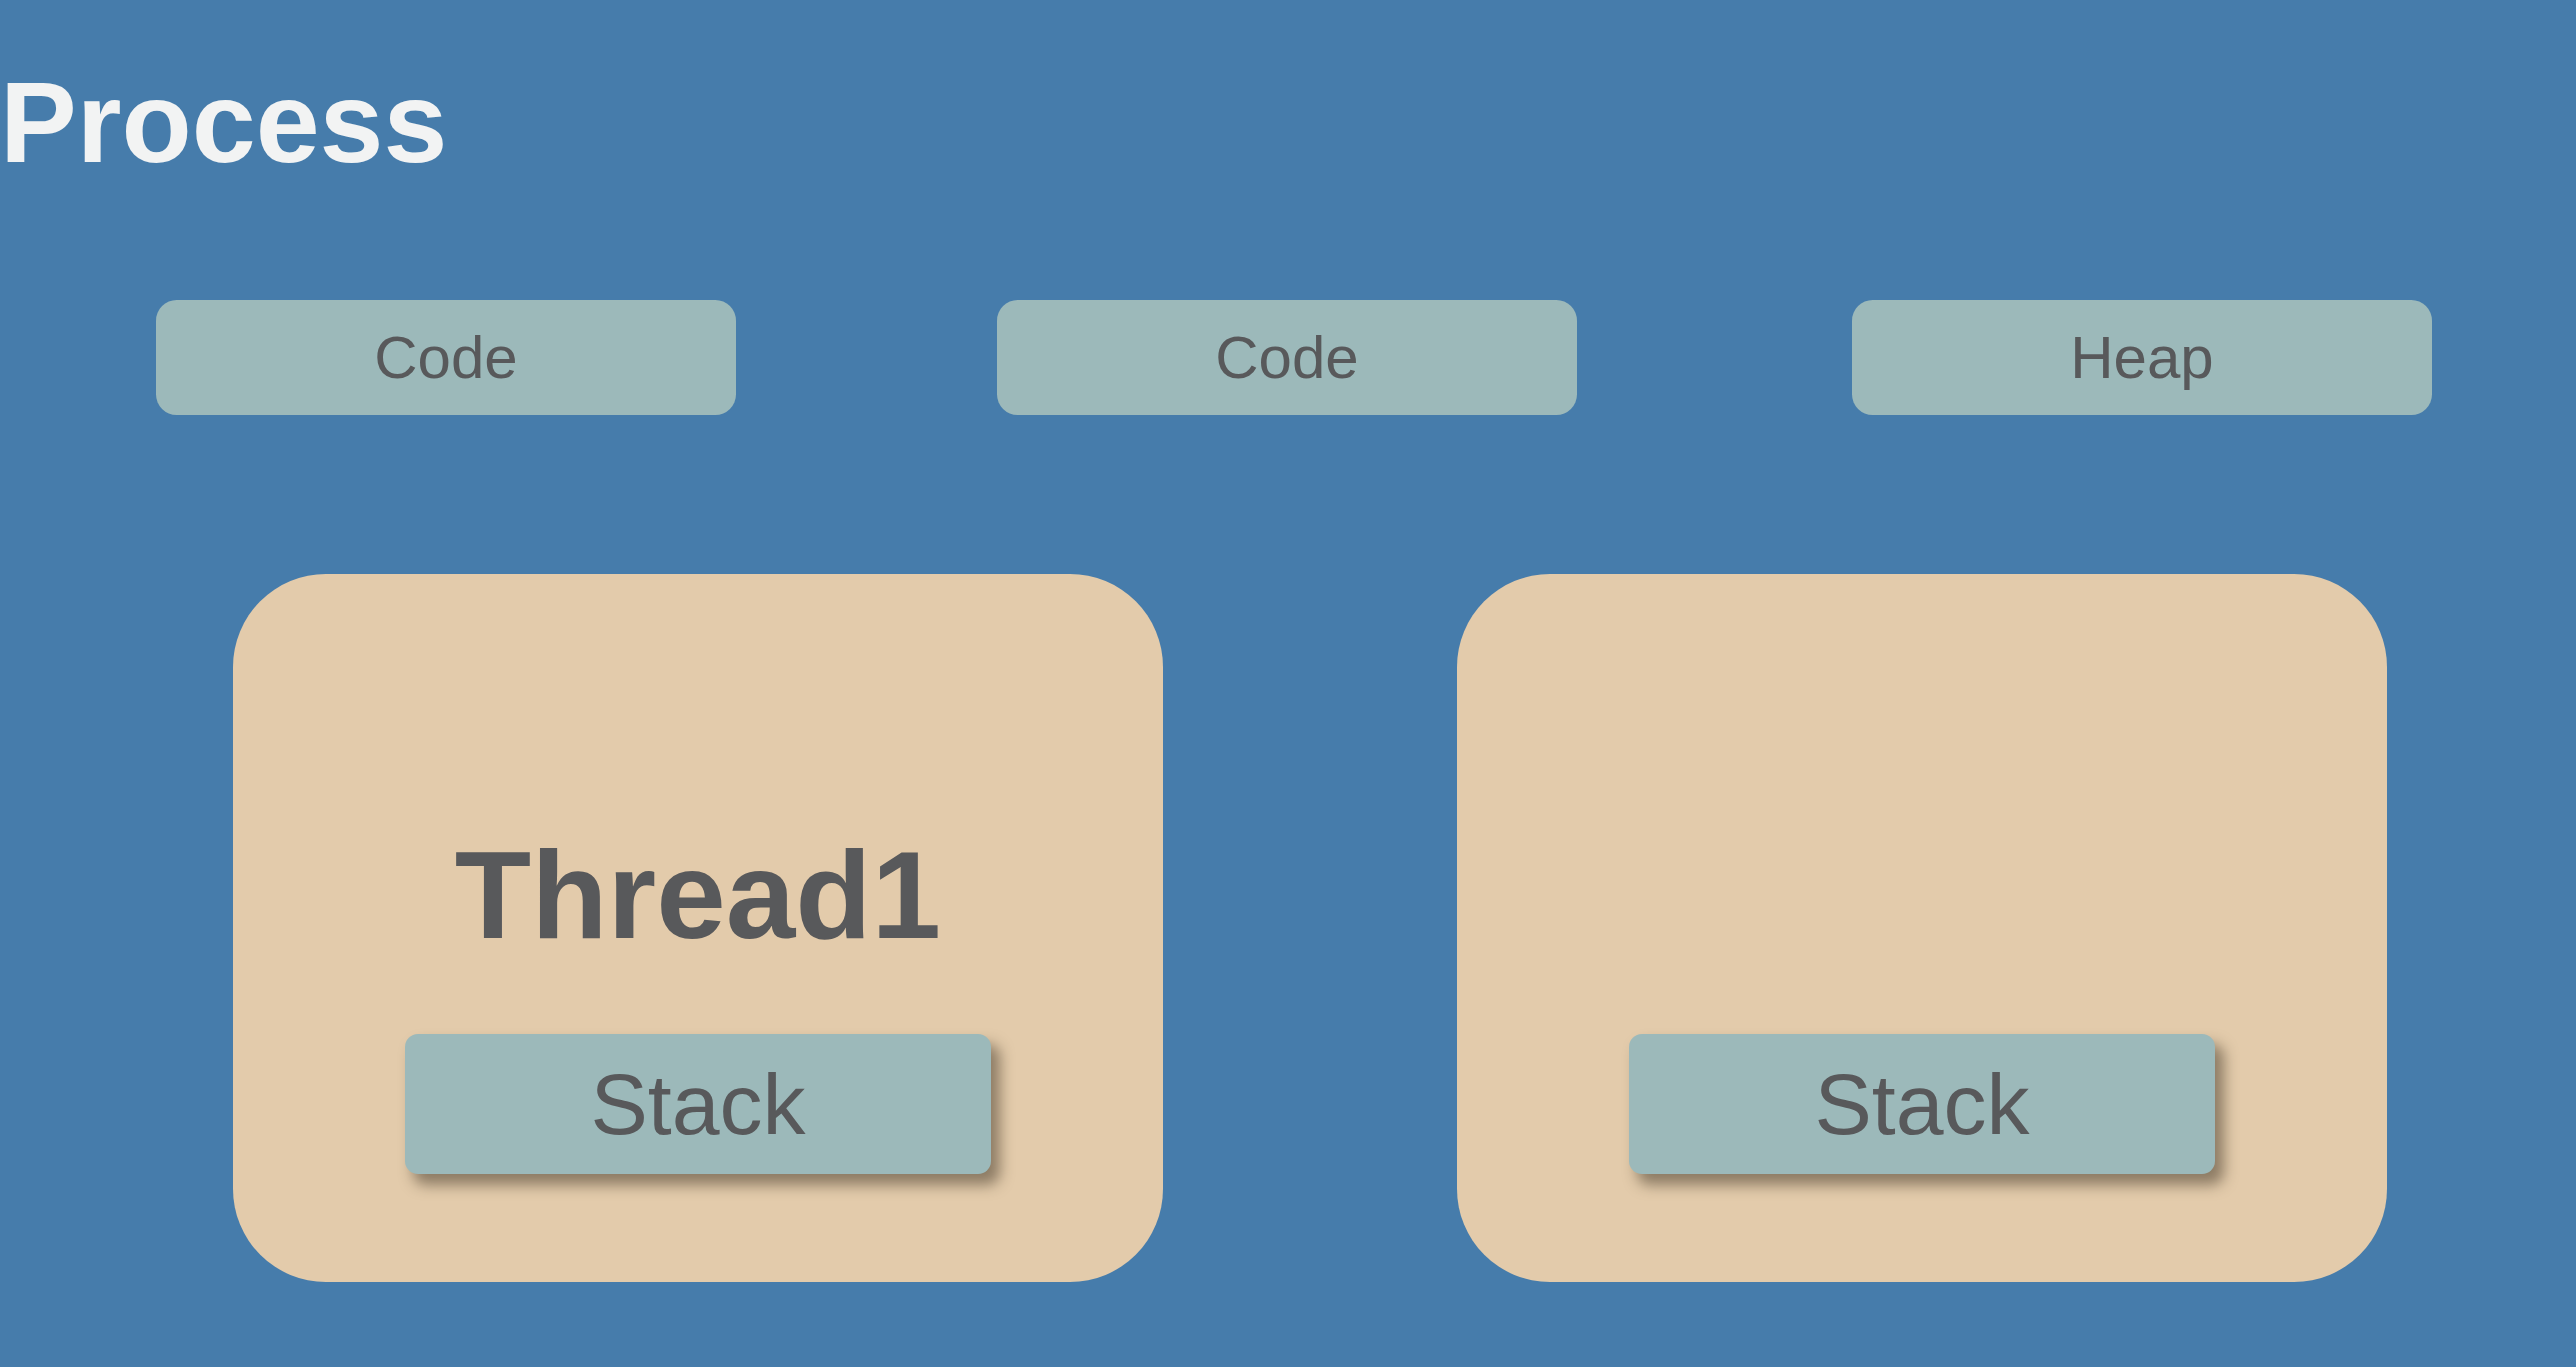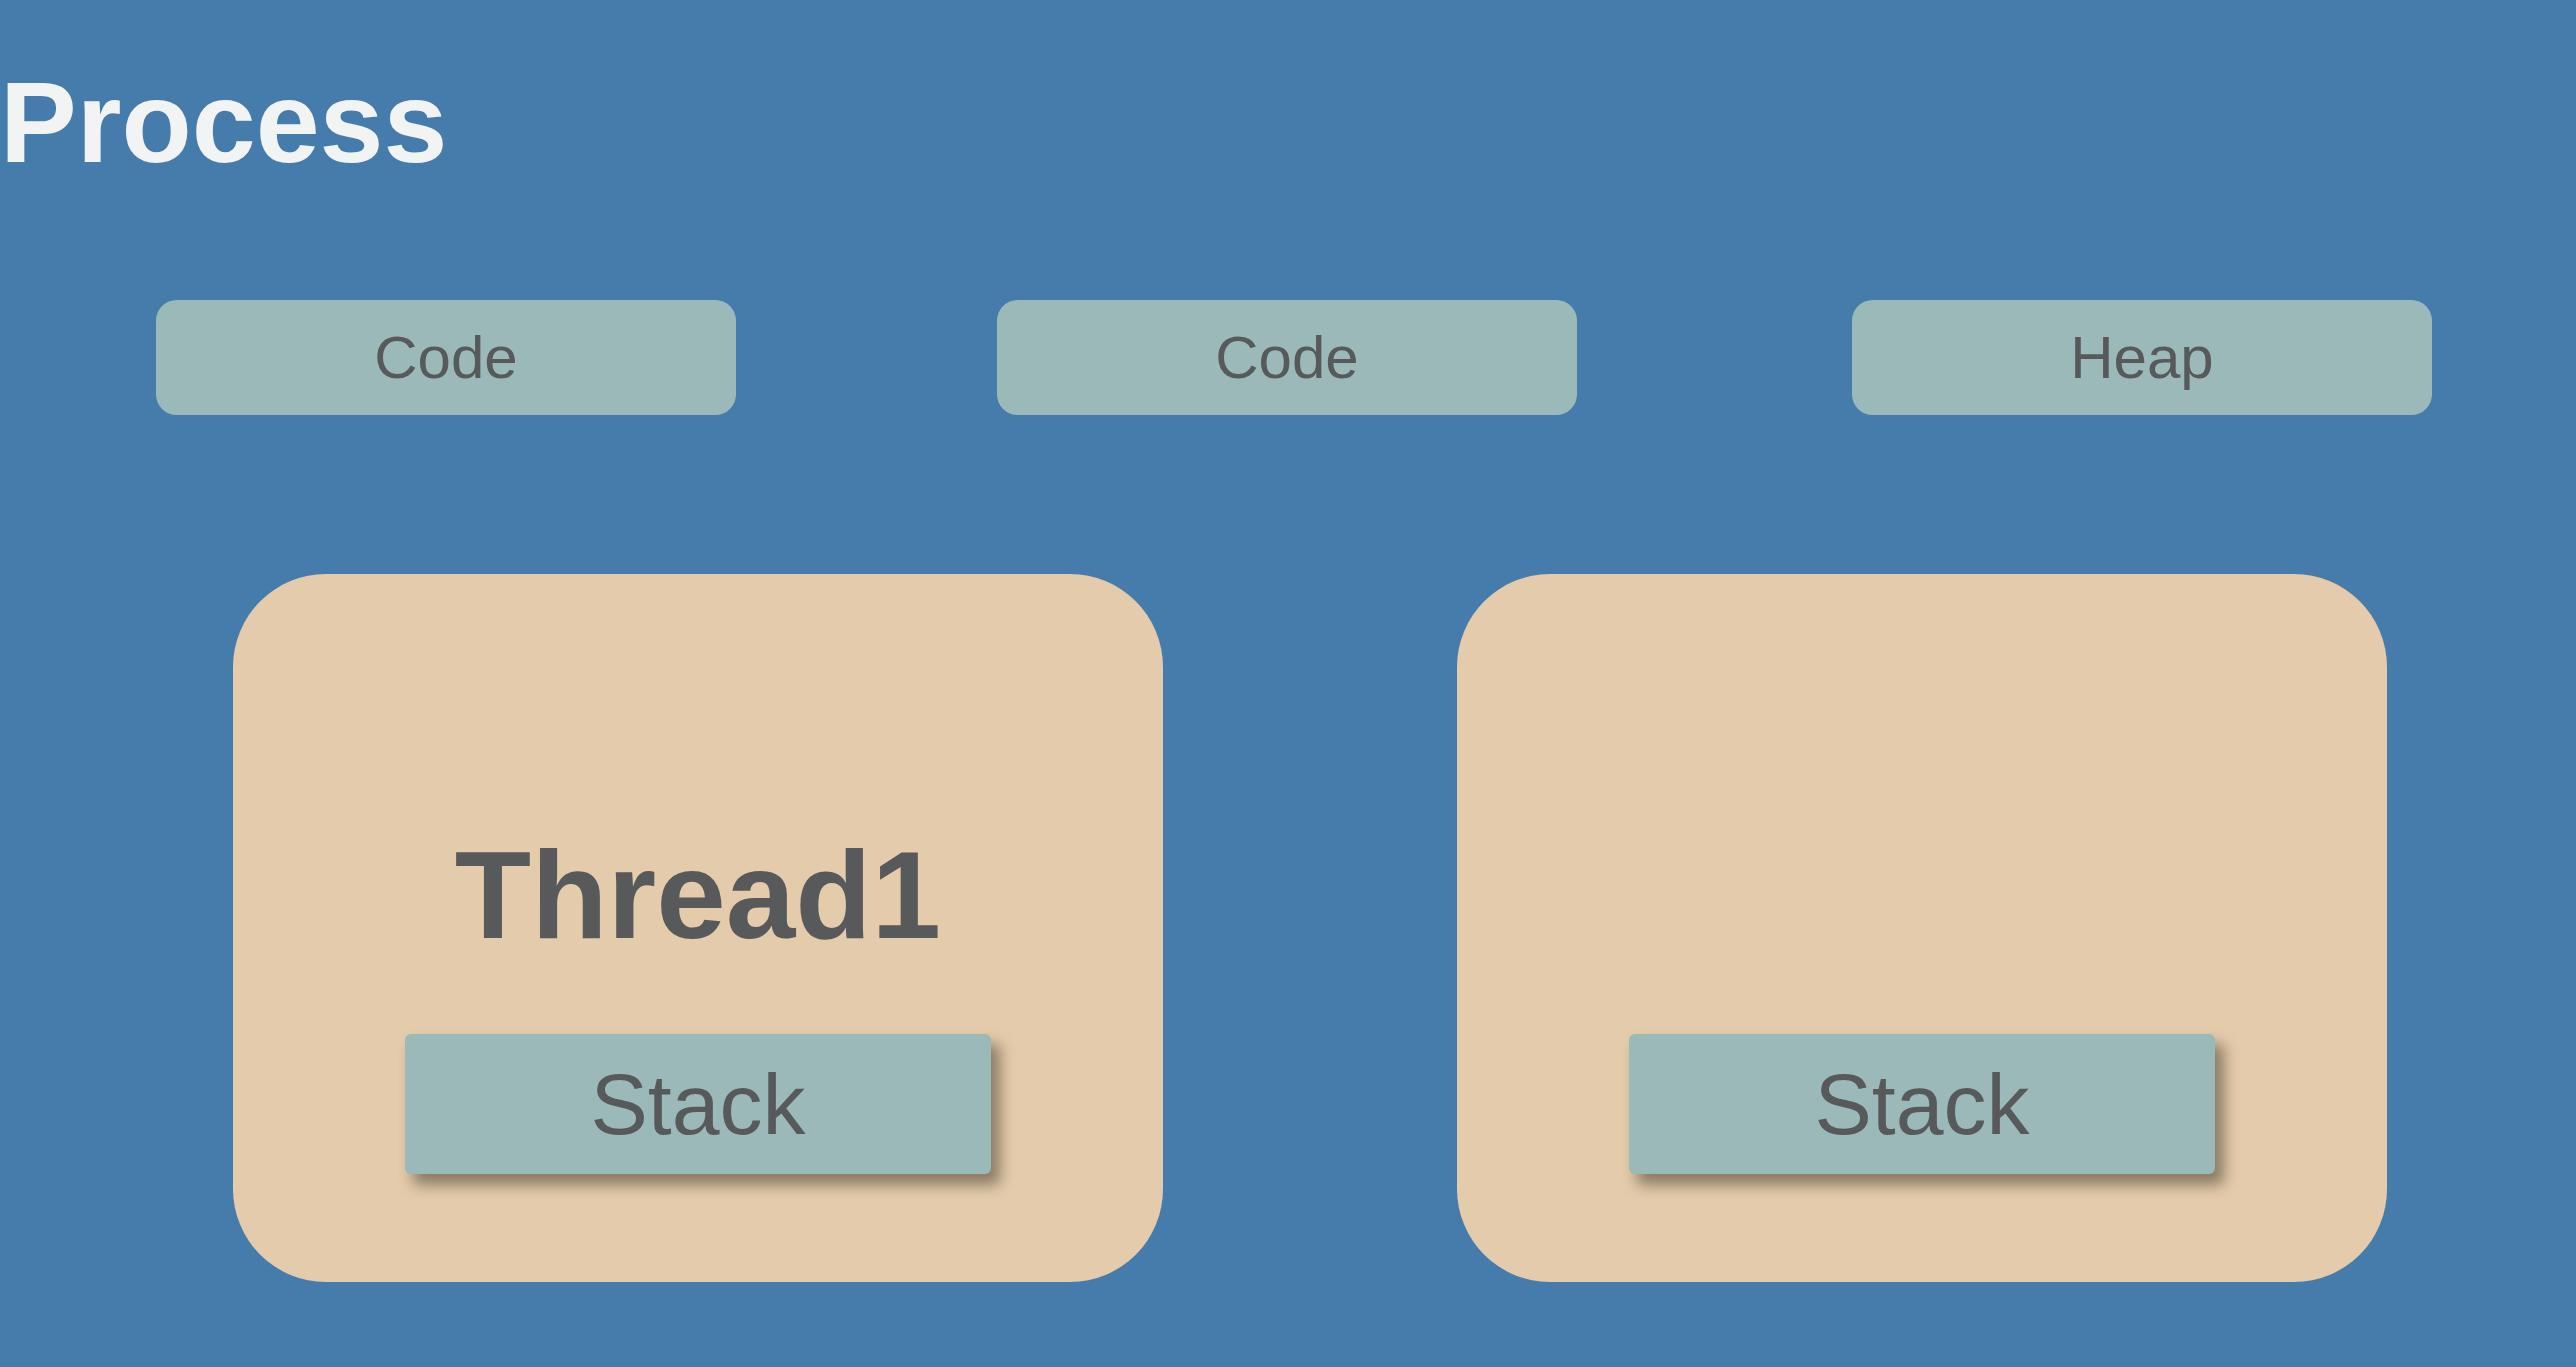--- a/index.html
+++ b/index.html
@@ -67,21 +67,21 @@
     color: var(--label_text, #58595B);
   }
   .stack {
     position: absolute;
     top: 460px;
     left: 50%;
     transform: translateX(-50%);
     width: 586px;
     height: 140px;
     background: var(--segment_fill, #9CB9BA);
-    border-radius: 6px;
+    border-radius: 13px;
     box-shadow: 8.6px 10.3px 13.8px rgba(56, 45, 32, 0.5);
     display: flex;
     align-items: center;
     justify-content: center;
   }
   .stack .stack-label {
     font-size: 86px;
     font-weight: 400;
     color: var(--label_text, #58595B);
   }

